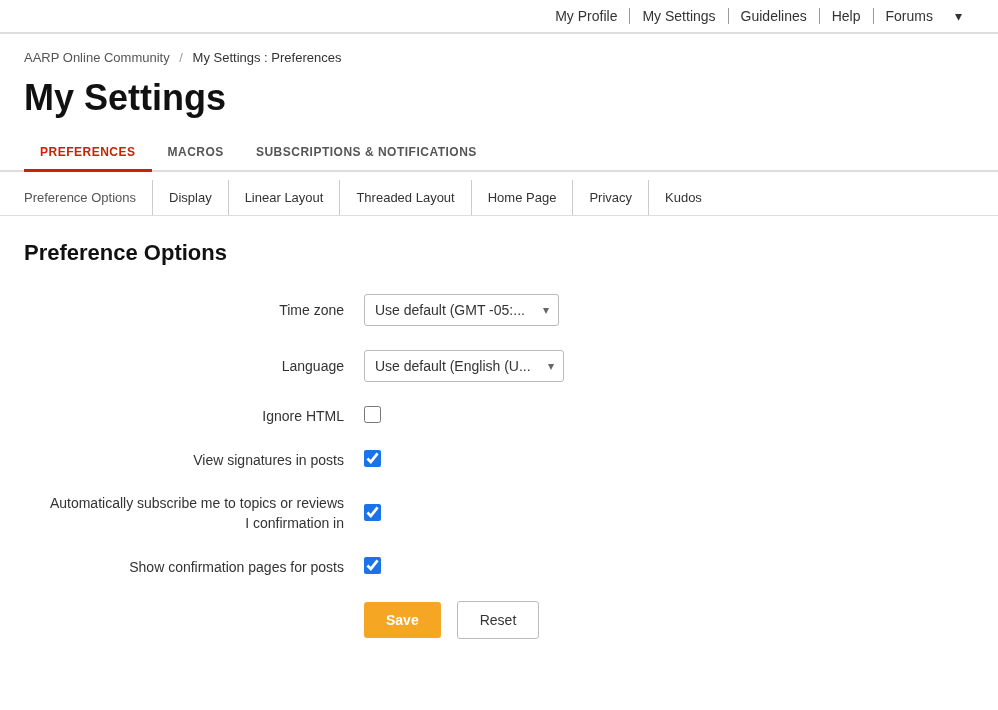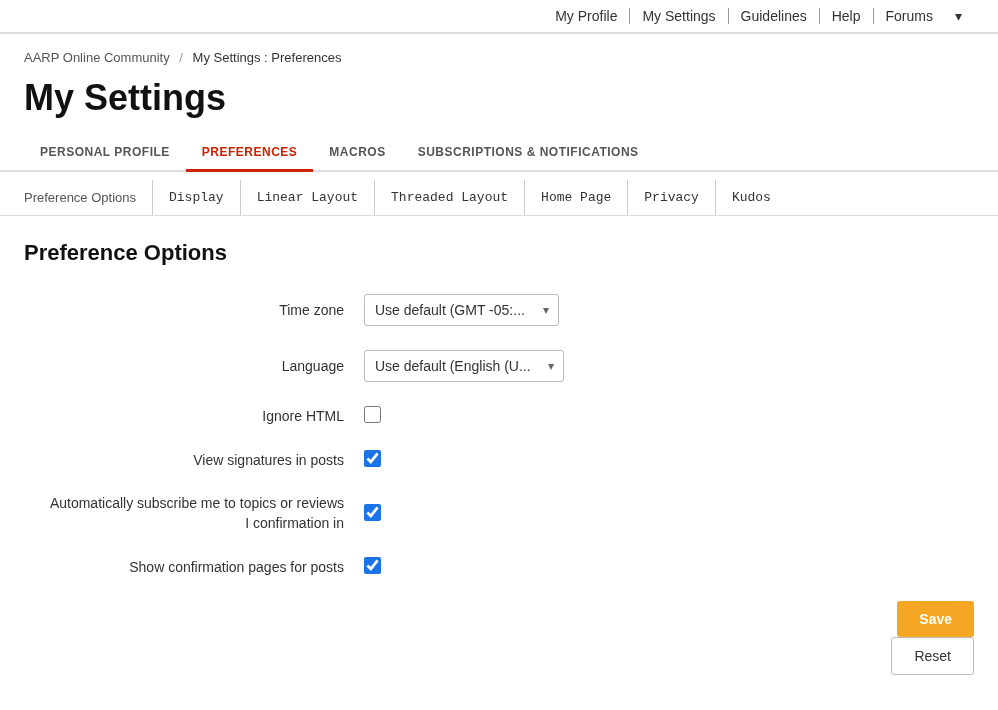--- a/index.html
+++ b/index.html
@@ -84,21 +84,20 @@
       color: #555;
       padding: 10px 12px 10px 0;
       margin-right: 4px;
     }
     .section-tab {
       font-size: 13px;
       color: #333;
       padding: 10px 16px;
       border-left: 1px solid #ccc;
       cursor: pointer;
-      font-family: Liberation Mono, monospace;
     }
 
     
     .main-content {
       padding: 24px 24px;
     }
     .section-title {
       font-size: 22px;
       font-weight: bold;
       color: #111;
@@ -161,25 +160,24 @@
     .checkbox-input {
       width: 17px;
       height: 17px;
       cursor: pointer;
       accent-color: #1a73e8;
     }
 
     
     .btn-row {
       display: flex;
-      align-items: flex-end;
-      gap: 0;
+      align-items: center;
+      gap: 16px;
       margin-top: 12px;
       padding-left: 340px;
-      flex-direction: column;
     }
     .btn-save {
       background: #f5a623;
       color: #fff;
       border: none;
       padding: 10px 22px;
       font-size: 14px;
       font-weight: bold;
       border-radius: 3px;
       cursor: pointer;
@@ -218,21 +216,20 @@
 
 <div class="breadcrumb">
   <a>AARP Online Community</a>
   <span class="sep">/</span>
   <span class="current">My Settings : Preferences</span>
 </div>
 
 <div class="page-title">My Settings</div>
 
 <div class="tab-nav">
-  <div class="tab-nav-item">Personal Profile</div>
   <div class="tab-nav-item active">Preferences</div>
   <div class="tab-nav-item">Macros</div>
   <div class="tab-nav-item">Subscriptions &amp; Notifications</div>
 </div>
 
 <div class="section-tabs">
   <span class="section-tab-label">Preference Options</span>
   <span class="section-tab">Display</span>
   <span class="section-tab">Linear Layout</span>
   <span class="section-tab">Threaded Layout</span>

